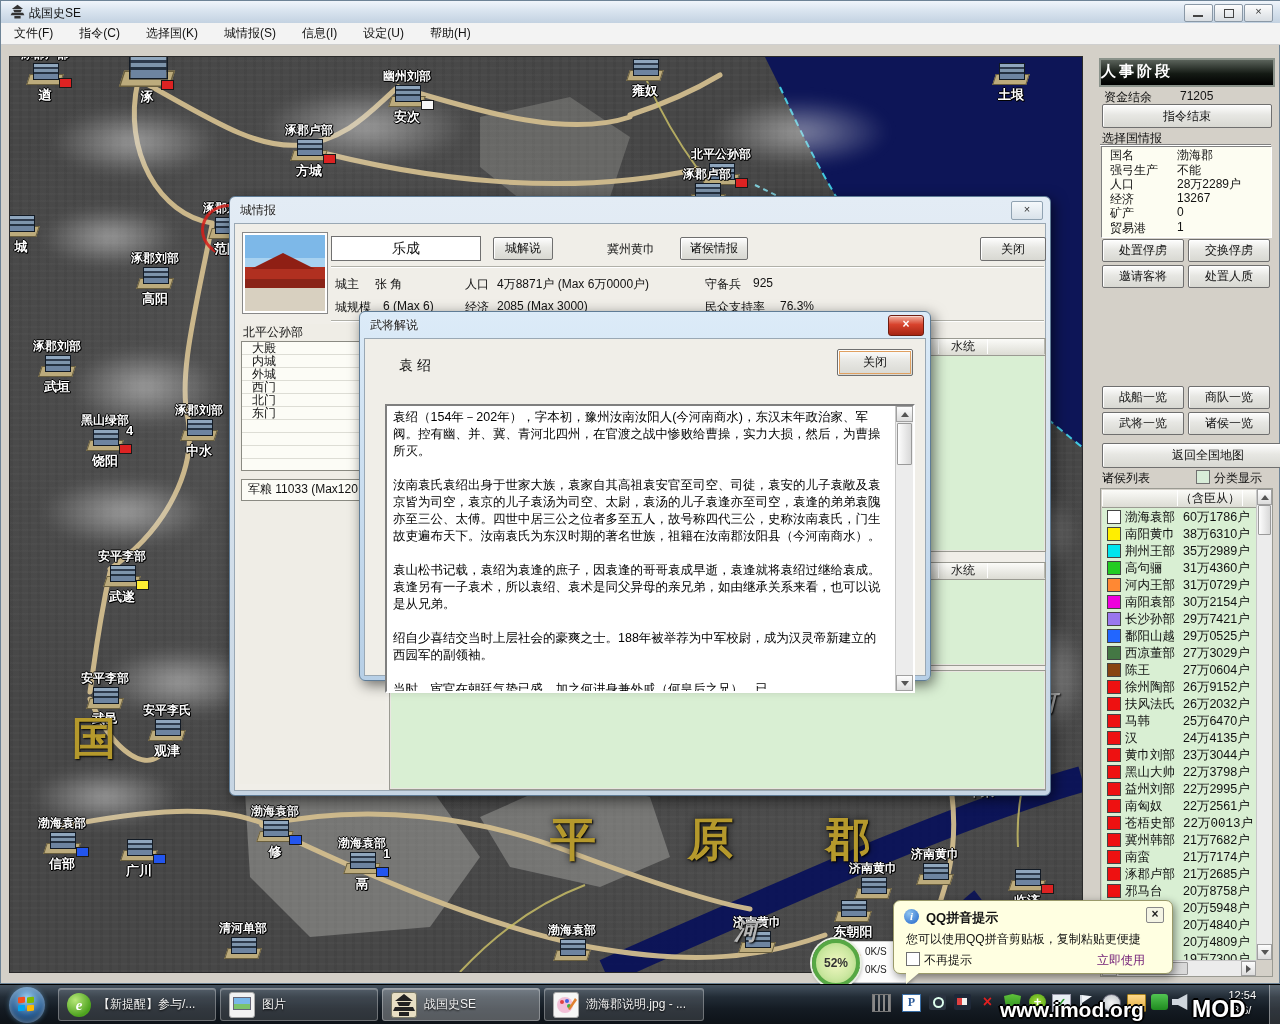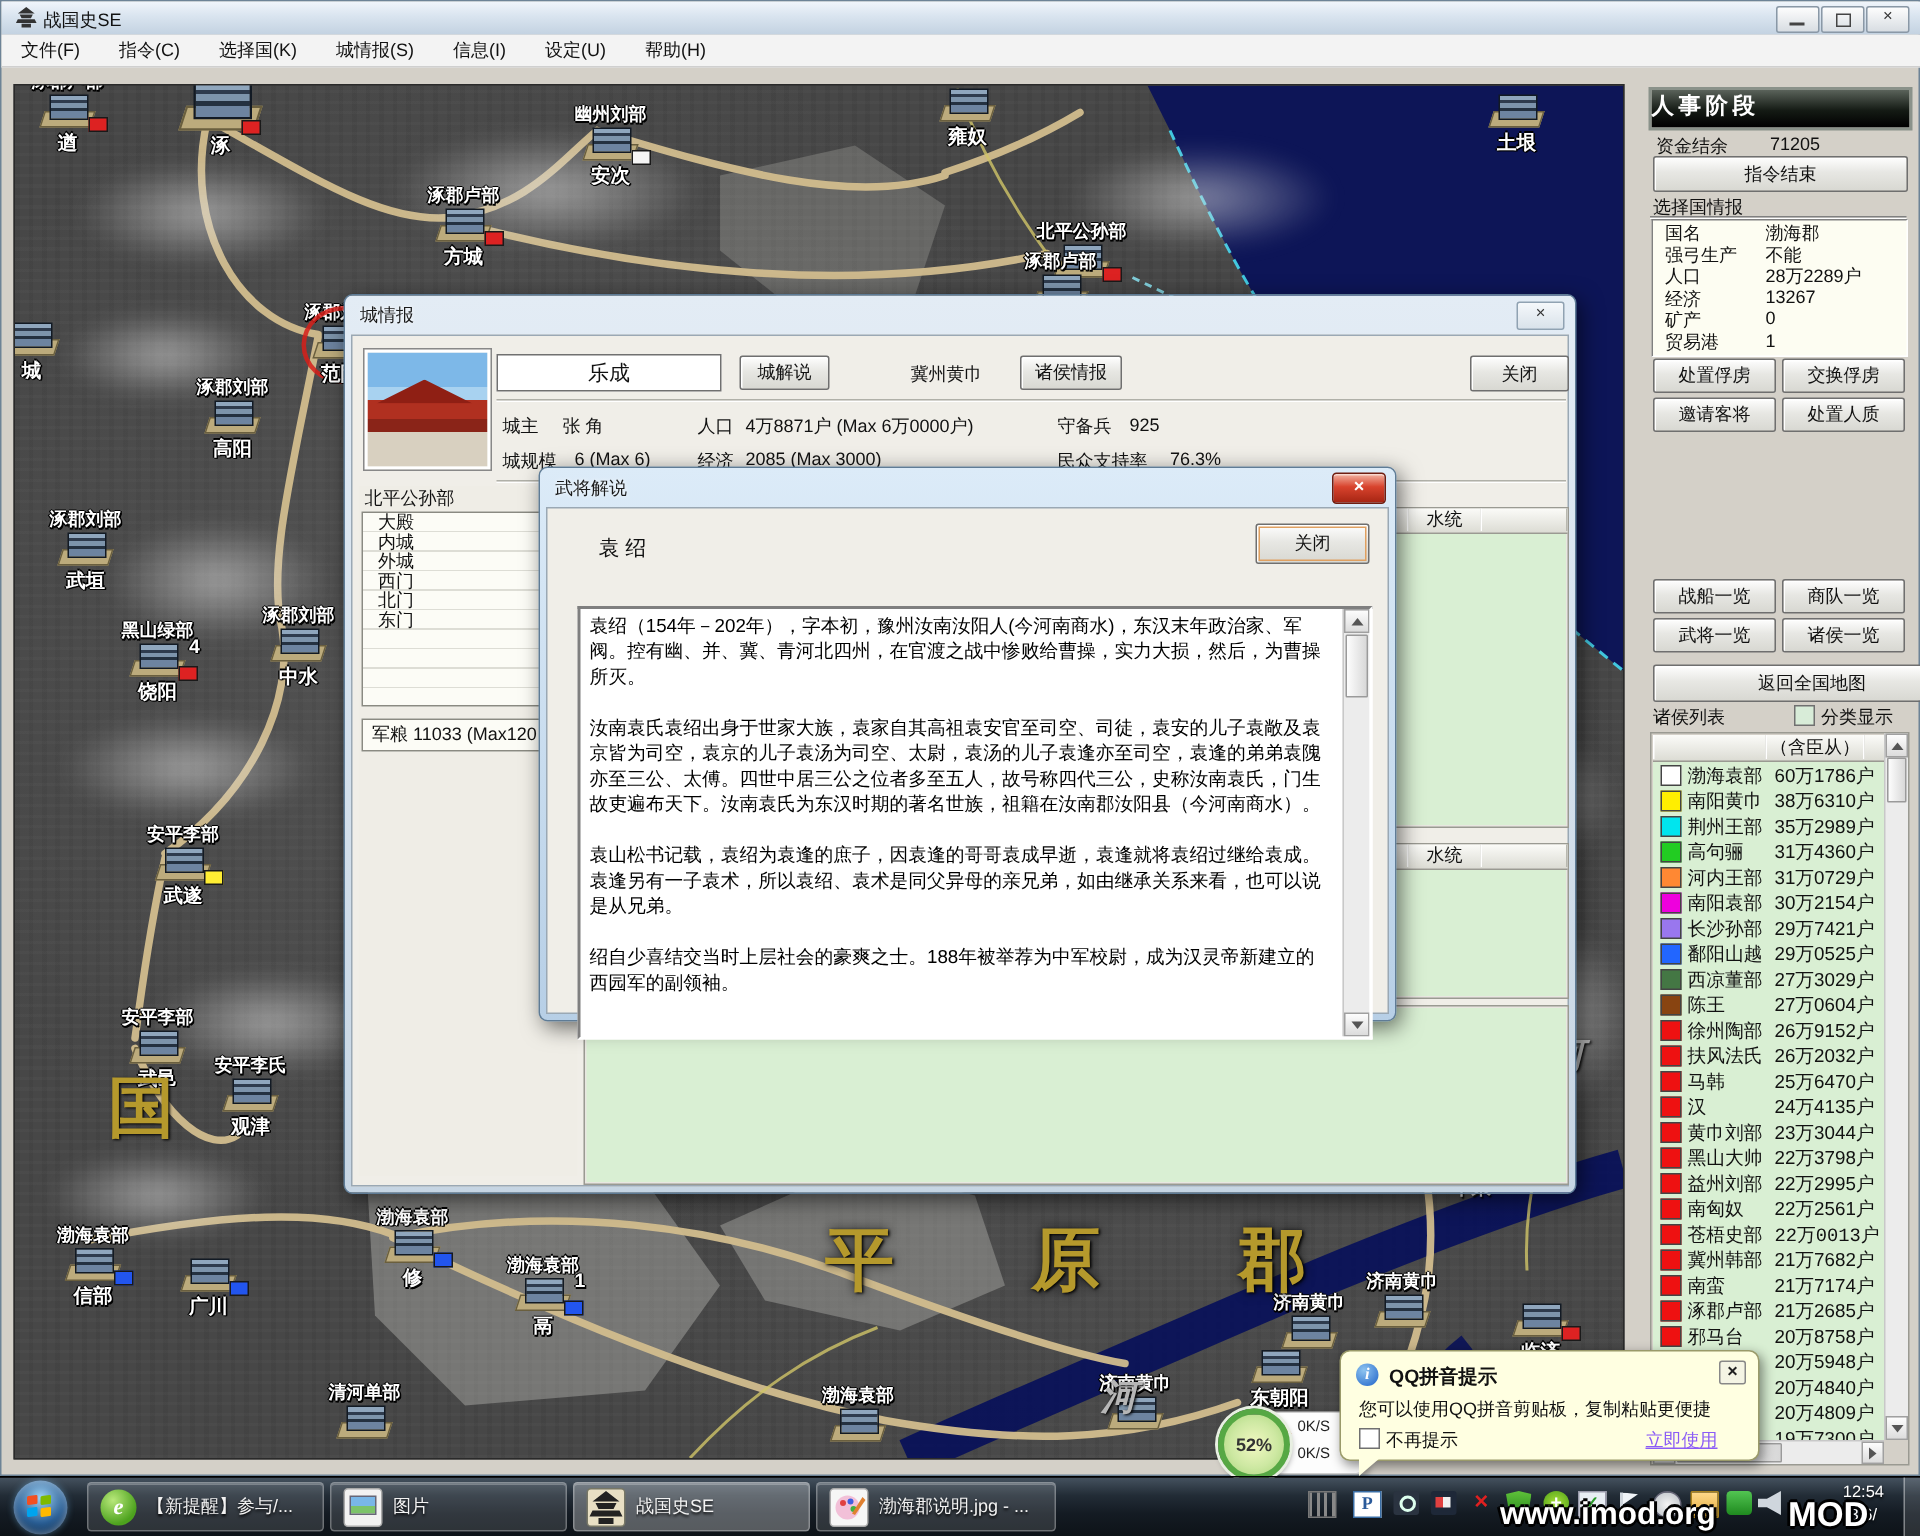--- a/index.html
+++ b/index.html
@@ -107,21 +107,21 @@
   .fname{position:absolute;left:23px;top:1px;font-size:12.5px;white-space:nowrap;}
   .fval{position:absolute;left:81px;top:1px;font-size:12.5px;white-space:nowrap;}
   
   #qqpop{position:absolute;left:893px;top:900px;width:278px;height:72px;background:#ffffe1;border:1px solid #9a9a6a;
     border-radius:7px;box-shadow:2px 3px 8px rgba(0,0,0,.45);z-index:40;font-size:12px;color:#111;}
   #qqpop .tail{position:absolute;left:12px;bottom:-11px;width:0;height:0;border-top:12px solid #ffffe1;border-right:14px solid transparent;}
   .qinfo{position:absolute;left:10px;top:8px;width:15px;height:15px;border-radius:50%;background:radial-gradient(circle at 35% 30%,#8ec4f0,#1e62c8);
     color:#fff;font:italic bold 11px/15px "Liberation Serif",serif;text-align:center;}
   .qx{position:absolute;right:8px;top:6px;width:16px;height:14px;border:1px solid #888;border-radius:2px;background:#f4f4e4;
     font-weight:bold;font-size:12px;line-height:12px;text-align:center;color:#222;}
-  .qlink{color:#8b5cf6;text-decoration:underline;}
+  .qlink{color:#701a75;}
   
   #speed{position:absolute;left:838px;top:941px;width:72px;height:40px;background:#fdfdfd;border:1px solid #cfcfcf;border-radius:8px;z-index:30;box-shadow:1px 2px 5px rgba(0,0,0,.35);}
   #speed .row{position:absolute;left:26px;font-size:10px;color:#222;}
   .arr-up{position:absolute;left:14px;width:0;height:0;border-left:4px solid transparent;border-right:4px solid transparent;border-bottom:7px solid #e07820;}
   .arr-dn{position:absolute;left:14px;width:0;height:0;border-left:4px solid transparent;border-right:4px solid transparent;border-top:7px solid #3aa03a;}
   #pct{position:absolute;left:812px;top:939px;width:40px;height:40px;border-radius:50%;z-index:31;
     background:radial-gradient(#f2f8c2,#cde8a2 55%,#a6d478);border:4px solid #56a844;box-shadow:0 0 0 2px #e8efe2,1px 2px 4px rgba(0,0,0,.4);
     text-align:center;line-height:40px;font-size:12px;font-weight:bold;color:#333;}
   
   #taskbar{position:absolute;left:0;top:984px;width:1280px;height:40px;z-index:50;
@@ -625,20 +625,21 @@
     <div class="content">
       <span class="cd-row" style="left:34px;top:18px;font-size:14px;">袁  绍</span>
       <div class="btn abs" style="left:472px;top:10px;width:74px;height:25px;outline:1px solid #e0a060;outline-offset:-3px;">关闭</div>
       <div class="bioarea">
         <div class="biotext">
 
         <div>袁绍（154年－202年），字本初，豫州汝南汝阳人(今河南商水)，东汉末年政治家、军阀。控有幽、并、冀、青河北四州，在官渡之战中惨败给曹操，实力大损，然后，为曹操所灭。</div>
             <div>汝南袁氏袁绍出身于世家大族，袁家自其高祖袁安官至司空、司徒，袁安的儿子袁敞及袁京皆为司空，袁京的儿子袁汤为司空、太尉，袁汤的儿子袁逢亦至司空，袁逢的弟弟袁隗亦至三公、太傅。四世中居三公之位者多至五人，故号称四代三公，史称汝南袁氏，门生故吏遍布天下。汝南袁氏为东汉时期的著名世族，祖籍在汝南郡汝阳县（今河南商水）。</div>
             <div>袁山松书记载，袁绍为袁逢的庶子，因袁逢的哥哥袁成早逝，袁逢就将袁绍过继给袁成。袁逢另有一子袁术，所以袁绍、袁术是同父异母的亲兄弟，如由继承关系来看，也可以说是从兄弟。</div>
             <div>绍自少喜结交当时上层社会的豪爽之士。188年被举荐为中军校尉，成为汉灵帝新建立的西园军的副领袖。</div>
+            <div>当时，宦官在朝廷气势已盛，加之何进身兼外戚（何皇后之兄），已</div>
           </div>
         <div class="vsb">
           <div class="sbbtn" style="top:0;">
               <i class="tri-up"></i>
             </div>
           <div class="sbthumb" style="top:17px;height:42px;"></div>
           <div class="sbbtn" style="bottom:0;">
               <i class="tri-dn"></i>
             </div>
         </div>

